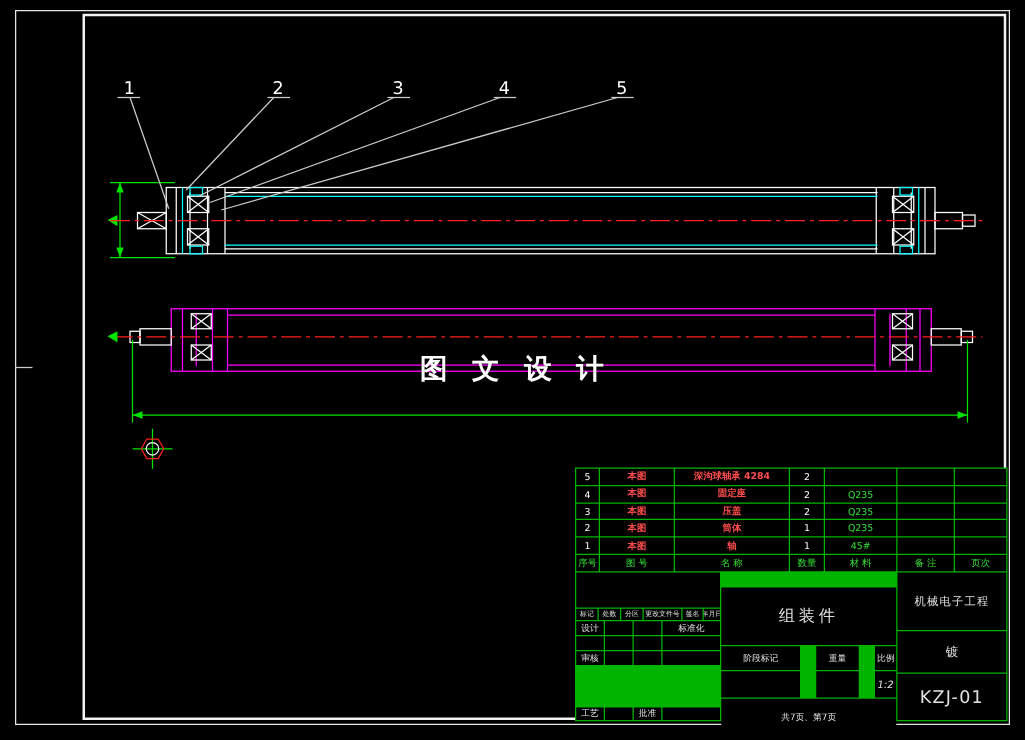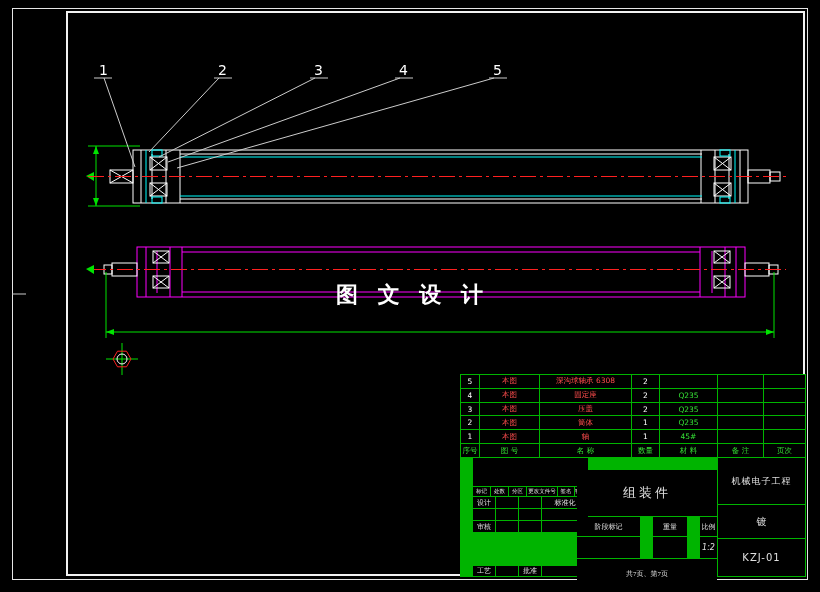--- a/index.html
+++ b/index.html
@@ -17,42 +17,42 @@
   }
   
   .tblock { position:absolute; left:460px; top:374px; width:346px; height:203px;
             background:#00b400; padding:1px; z-index:4; }
   .tblock .c, .tblock .cell { background:#000; display:flex; align-items:center; justify-content:center;
             white-space:nowrap; overflow:hidden; color:#e0e0e0; }
   .bom { display:grid; width:344px; height:82px;
          grid-template-columns:18px 59px 91px 27px 57px 45px 1fr;
          grid-template-rows:repeat(6,1fr); gap:1px; font-size:7.5px; }
   .bom .no, .bom .qty { color:#ffffff; }
-  .bom .code, .bom .name { color:#ff4d4d; }
+  .bom .code, .bom .name { color:#ff4d4d;font-weight:bold; }
   .bom .mat { color:#35e035; }
   .bom .hdr { color:#35e035; }
   .main { position:relative; width:344px; height:118px; margin-top:1px; }
-  .sig { position:absolute; left:12px; top:0; width:115px; height:118px; display:flex; flex-direction:column; gap:1px; }
+  .sig { position:absolute; left:0; top:0; width:115px; height:118px; display:flex; flex-direction:column; gap:1px; }
   .sig .row { display:grid; gap:1px; }
   .row-empty { height:39px; }
   .row-rev { height:12px; grid-template-columns:17px 17px 17px 30px 16px 1fr; font-size:5.5px; }
   .row-4 { height:15px; grid-template-columns:22px 22px 22px 1fr; font-size:7px; }
   .row-4-last { flex:1; grid-template-columns:22px 22px 22px 1fr; font-size:7px;margin-top:33px; }
   .lbl { color:#35e035; }
   .mid { position:absolute; left:116px; top:12px; width:140px; height:118px; display:flex; flex-direction:column; gap:1px; }
   .partname { height:46px; font-size:13px; letter-spacing:3px; color:#ffffff; }
   .row-3 { display:grid; gap:13px; grid-template-columns:63px 34px 1fr; font-size:7px; }
   .row-stage { height:19px; }
   .row-vals { height:21px; }
   .scaleval { color:#ffffff; font-size:8px;font-style:italic; }
-  .pages { flex:1; font-size:7px; color:#ffffff;font-family:Liberation Serif, serif; }
+  .pages { flex:1; font-size:7px; color:#ffffff; }
   .rightcol { position:absolute; left:257px; top:0; width:87px; height:118px; display:flex; flex-direction:column; gap:1px; }
   .org { height:46px; font-size:9px; color:#ff5555; letter-spacing:1px;text-align:center; }
   .note { height:33px; font-size:10px; color:#ffffff; }
-  .dno { flex:1; font-size:10px; color:#ffffff; letter-spacing:1px; }
+  .dno { flex:1; font-size:14px; color:#ffffff; letter-spacing:1px; }
 </style>
 </head>
 <body>
 
 <div class="canvas">
   <div class="frame-outer"></div>
   <div class="frame-inner"></div>
 
   <svg class="draw" width="820" height="592" viewBox="0 0 820 592">
 
@@ -180,21 +180,21 @@
       <circle cx="122" cy="359" r="5" fill="none" stroke="#ffffff"></circle>
     </g>
   </svg>
 
   <div class="watermark">图 文 设 计</div>
 
   <div class="tblock">
     <div class="bom">
       <div class="c no">5</div>
       <div class="c code">本图</div>
-      <div class="c name">深沟球轴承 6308</div>
+      <div class="c name">深沟球轴承 4284</div>
       <div class="c qty">2</div>
       <div class="c mat"></div>
       <div class="c"></div>
       <div class="c"></div>
 
       <div class="c no">4</div>
       <div class="c code">本图</div>
       <div class="c name">固定座</div>
       <div class="c qty">2</div>
       <div class="c mat">Q235</div>

